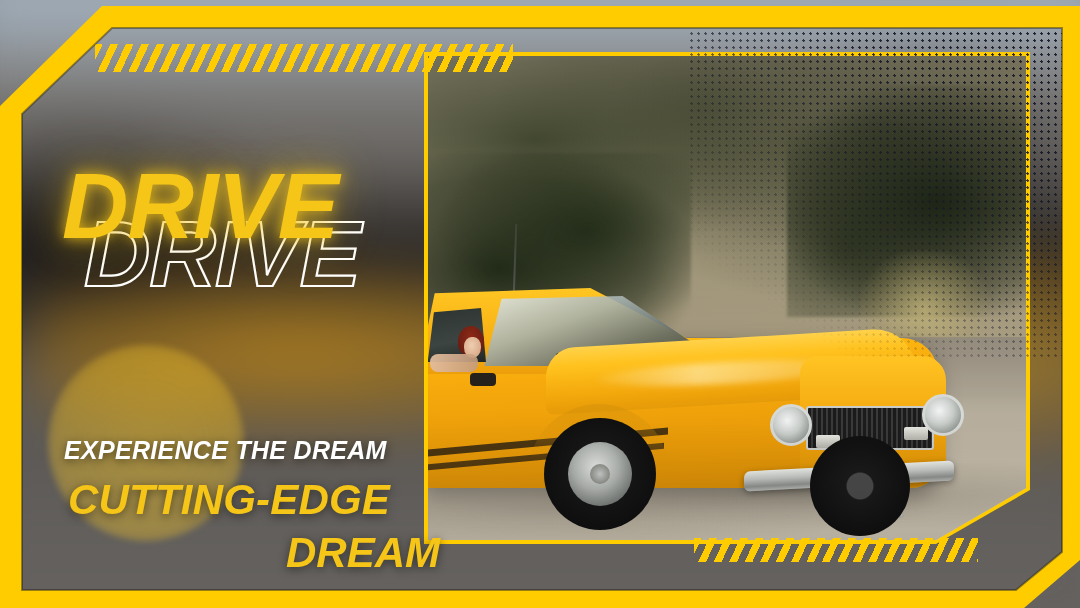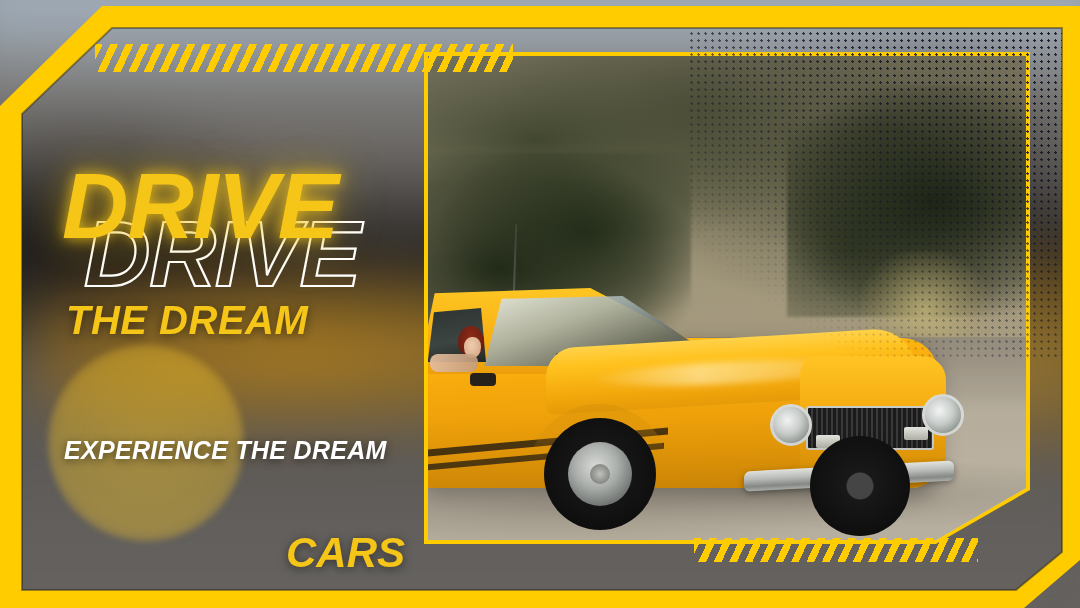--- a/index.html
+++ b/index.html
@@ -431,26 +431,26 @@
   <div class="stripes stripes-top"></div>
   <div class="stripes stripes-bottom"></div>
 
   <div class="copy">
 
     <div class="drive-wrap">
       <div class="drive-outline">DRIVE</div>
       <div class="drive-solid">DRIVE</div>
     </div>
 
-    <div class="the-dream">THE DREAM</div>
 
     <div class="sub-experience">EXPERIENCE THE DREAM</div>
 
-
-    <div class="sub-cars">CARS</div>
+    <div class="sub-cutting">CUTTING-EDGE</div>
+
+    <div class="sub-cars">DREAM</div>
   </div>
 
   <svg class="outer-frame" width="1080" height="608" viewBox="0 0 1080 608">
     <path d="M0,106 L102,6 L1080,6 L1080,560 L1024,608 L0,608 Z
              M22,114 L112,28 L1062,28 L1062,552 L1016,590 L22,590 Z" fill="#FFCC00" fill-rule="evenodd"></path>
     <path d="M22,114 L112,28 L1062,28 L1062,552 L1016,590 L22,590 Z" fill="none" stroke="rgba(30,30,30,0.45)" stroke-width="2"></path>
   </svg>
 
 </div>
 

